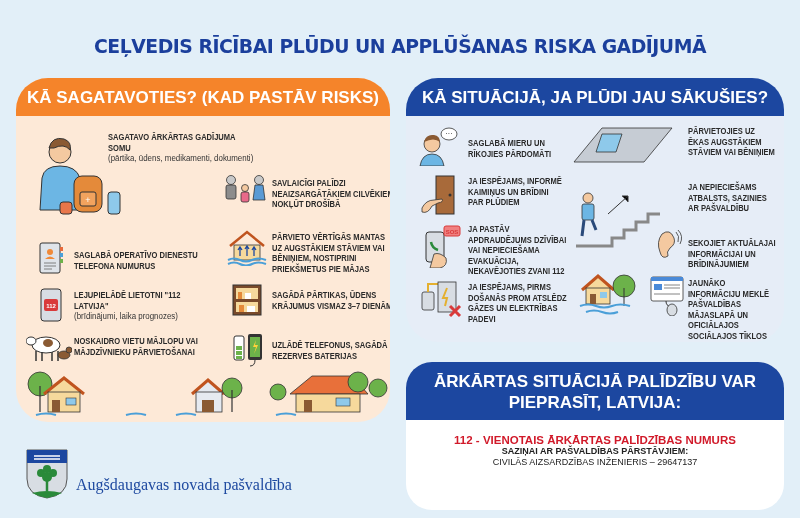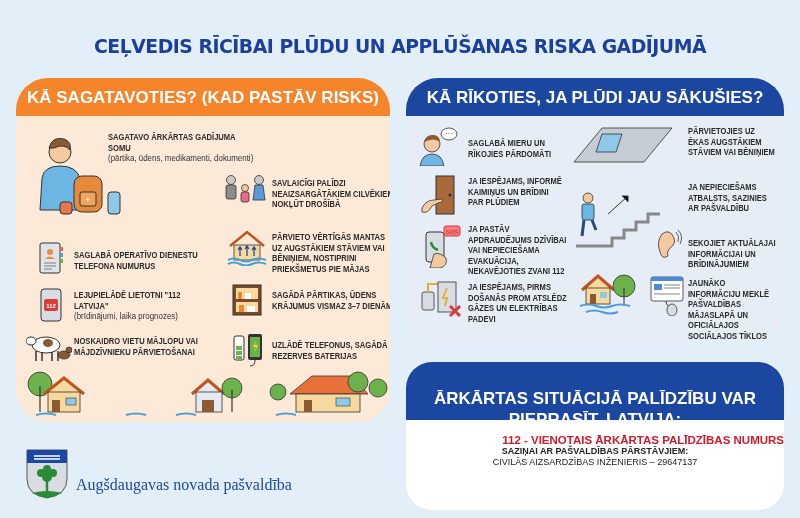--- a/index.html
+++ b/index.html
@@ -7,22 +7,22 @@
 .title{position:absolute;left:0;top:34px;width:800px;text-align:center;font-family:"DejaVu Sans",sans-serif;font-weight:bold;font-size:20px;color:#1b3f9c;letter-spacing:-0.5px;transform:scaleX(0.94)}
 .panel{position:absolute;border-radius:32px;overflow:hidden}
 .p-left{left:16px;top:78px;width:374px;height:344px;background:#fde9d7}
 .p-left .hdr{height:38px;background:#f5842a;color:#fff;font-weight:bold;font-size:17px;text-align:center;line-height:40px}
 .p-right{left:406px;top:78px;width:378px;height:264px;background:#e6edf7}
 .p-right .hdr{height:38px;background:#1c47a0;color:#fff;font-weight:bold;font-size:17px;text-align:center;line-height:40px}
 .item{position:absolute;font-size:8.6px;font-weight:bold;color:#2a2a2a;line-height:10.5px;text-transform:uppercase;font-family:"Liberation Sans",sans-serif;transform:scaleX(0.88);transform-origin:left top}
 .item .sub{font-weight:normal;text-transform:none;color:#333;font-size:9px}
 .ico{position:absolute}
 .p-call{left:406px;top:362px;width:378px;height:148px;border-radius:26px;background:#fff;overflow:hidden}
-.p-call .hdr{height:58px;background:#1c47a0;color:#fff;font-weight:bold;font-size:17px;text-align:center;line-height:21px;padding-top:26px}
-.call-main{text-align:right;color:#d11a2a;font-weight:bold;font-size:11.5px;margin-top:14px}
+.p-call .hdr{height:58px;background:#1c47a0;color:#fff;font-weight:bold;font-size:17px;text-align:center;line-height:21px;padding-top:9px}
+.call-main{text-align:center;color:#d11a2a;font-weight:bold;font-size:11.5px;margin-top:14px}
 .call-sub{text-align:center;font-size:9px;color:#222;line-height:11px;margin-top:0}
 .logo{position:absolute;left:26px;top:449px;width:42px;height:50px}
 .logo-text{position:absolute;left:76px;top:476px;font-size:16px;color:#1f4aa0;font-family:Liberation Serif, serif}
 </style>
 </head>
 <body>
 
 <div class="title">CEĻVEDIS RĪCĪBAI PLŪDU UN APPLŪŠANAS RISKA GADĪJUMĀ</div>
 
 <div class="panel p-left">
@@ -145,21 +145,21 @@
     <rect x="280" y="26" width="64" height="18" fill="#f6d99c" stroke="#333" stroke-width=".8"></rect>
     <rect x="288" y="32" width="8" height="12" fill="#8a5a33"></rect>
       <rect x="320" y="30" width="14" height="8" fill="#8ec9ea" stroke="#333" stroke-width=".6"></rect>
     <circle cx="342" cy="14" r="10" fill="#6cb24a" stroke="#333" stroke-width=".8"></circle>
       <circle cx="362" cy="20" r="9" fill="#6cb24a" stroke="#333" stroke-width=".8"></circle>
     <path d="M20 47 Q30 44 40 47 M110 47 Q120 44 130 47 M160 47 Q170 44 180 47 M260 47 Q270 44 280 47" stroke="#4a9fd8" stroke-width="2" fill="none"></path>
   </svg>
 </div>
 
 <div class="panel p-right">
-  <div class="hdr">KĀ RĪKOTIES, JA PLŪDI JAU SĀKUŠIES?</div>
+  <div class="hdr">KĀ SITUĀCIJĀ, JA PLŪDI JAU SĀKUŠIES?</div>
 
   <svg class="ico" style="left:12px;top:48px" width="40" height="40" viewBox="0 0 40 40">
     <circle cx="14" cy="18" r="8" fill="#f4c9a0" stroke="#333" stroke-width=".8"></circle>
     <path d="M6 16 Q8 8 16 9 Q22 10 22 16 Q16 11 6 16Z" fill="#8a5a33"></path>
     <path d="M2 40 Q4 28 14 28 Q24 28 26 40Z" fill="#6cb6e4" stroke="#333" stroke-width=".8"></path>
     <ellipse cx="31" cy="8" rx="8" ry="6" fill="#fff" stroke="#333" stroke-width=".8"></ellipse>
     <text x="31" y="10" font-size="7" text-anchor="middle" fill="#333">···</text>
   </svg>
   <div class="item" style="left:62px;top:60px;width:110px">
       <div>SAGLABĀ MIERU UN RĪKOJIES PĀRDOMĀTI</div>

